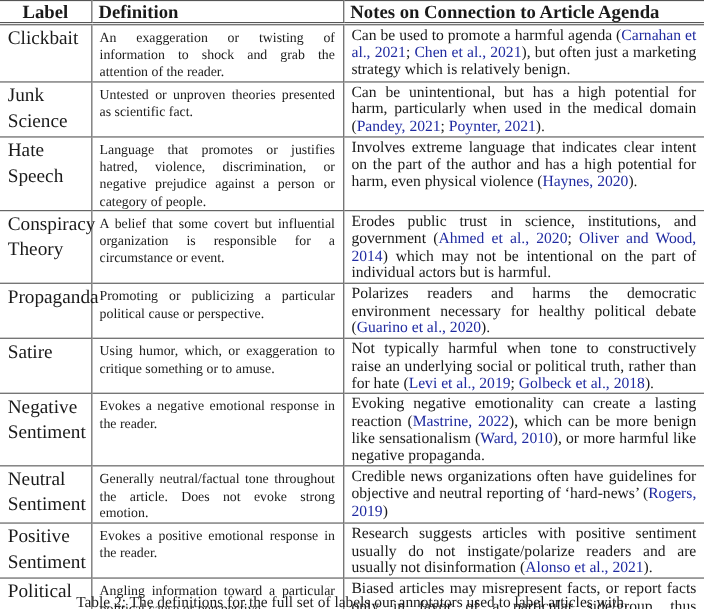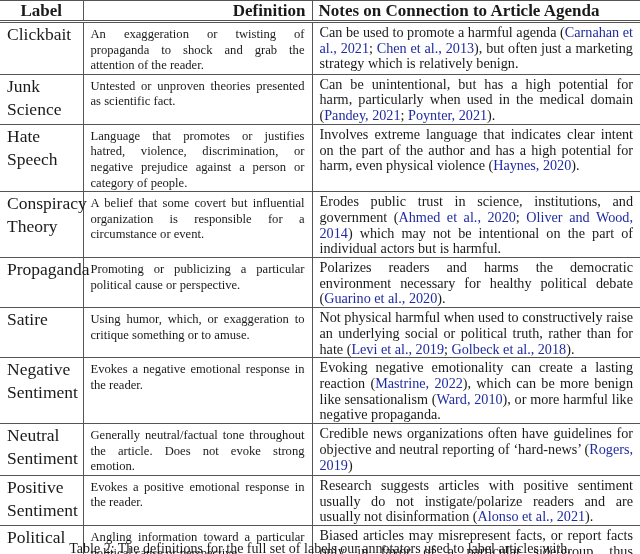--- a/index.html
+++ b/index.html
@@ -10,21 +10,21 @@
     table.defs {
       position: absolute; left: 0; top: 0; width: 640px;
       border-collapse: collapse; table-layout: fixed;
       border-top: 1.5px solid #555;
       border-bottom: 1.5px solid #555;
     }
     col.c1 { width: 83px; }
     col.c2 { width: 229px; }
     col.c3 { width: 328px; }
     th {
-      font-weight: bold; font-size: 17px; text-align: right;
+      font-weight: bold; font-size: 17px; text-align: left;
       padding: 0 6px; height: 19px; line-height: 19px;
       border-bottom: 3px double #555;
     }
     th.h1 { text-align: center; margin-left: 40px; }
     th.h3 { text-align: left; }
     td {
       vertical-align: top;
       border-top: 1px solid #555;
       padding: 1px 7px 0 7px;
       line-height: 15.6px;
@@ -58,22 +58,22 @@
   <thead>
     <tr>
       <th class="h1">Label</th>
       <th class="h2">Definition</th>
       <th class="h3">Notes on Connection to Article Agenda</th>
     </tr>
   </thead>
   <tbody id="rows">
       <tr class="r ">
         <td class="label">Clickbait</td>
-        <td class="def">An exaggeration or twisting of propaganda to shock and grab the attention of the reader.</td>
-        <td class="note"><span>Can be used to promote a harmful agenda (</span><a class="cite">Carnahan et al., 2021</a><span>; </span><a class="cite">Chen et al., 2013</a><span>), but often just a marketing strategy which is relatively benign.</span></td>
+        <td class="def">An exaggeration or twisting of information to shock and grab the attention of the reader.</td>
+        <td class="note"><span>Can be used to promote a harmful agenda (</span><a class="cite">Carnahan et al., 2021</a><span>; </span><a class="cite">Chen et al., 2021</a><span>), but often just a marketing strategy which is relatively benign.</span></td>
       </tr>
       <tr class="r ">
         <td class="label">Junk Science</td>
         <td class="def">Untested or unproven theories presented as scientific fact.</td>
         <td class="note"><span>Can be unintentional, but has a high potential for harm, particularly when used in the medical domain (</span><a class="cite">Pandey, 2021</a><span>; </span><a class="cite">Poynter, 2021</a><span>).</span></td>
       </tr>
       <tr class="r ">
         <td class="label">Hate Speech</td>
         <td class="def">Language that promotes or justifies hatred, violence, discrimination, or negative prejudice against a person or category of people.</td>
         <td class="note"><span>Involves extreme language that indicates clear intent on the part of the author and has a high potential for harm, even physical violence (</span><a class="cite">Haynes, 2020</a><span>).</span></td>
@@ -84,21 +84,21 @@
         <td class="note"><span>Erodes public trust in science, institutions, and government (</span><a class="cite">Ahmed et al., 2020</a><span>; </span><a class="cite">Oliver and Wood, 2014</a><span>) which may not be intentional on the part of individual actors but is harmful.</span></td>
       </tr>
       <tr class="r short">
         <td class="label">Propaganda</td>
         <td class="def">Promoting or publicizing a particular political cause or perspective.</td>
         <td class="note"><span>Polarizes readers and harms the democratic environment necessary for healthy political debate (</span><a class="cite">Guarino et al., 2020</a><span>).</span></td>
       </tr>
       <tr class="r ">
         <td class="label">Satire</td>
         <td class="def">Using humor, which, or exaggeration to critique something or to amuse.</td>
-        <td class="note"><span>Not physical harmful when used to constructively raise an underlying social or political truth, rather than for hate (</span><a class="cite">Levi et al., 2019</a><span>; </span><a class="cite">Golbeck et al., 2018</a><span>).</span></td>
+        <td class="note"><span>Not typically harmful when tone to constructively raise an underlying social or political truth, rather than for hate (</span><a class="cite">Levi et al., 2019</a><span>; </span><a class="cite">Golbeck et al., 2018</a><span>).</span></td>
       </tr>
       <tr class="r ">
         <td class="label">Negative Sentiment</td>
         <td class="def">Evokes a negative emotional response in the reader.</td>
         <td class="note"><span>Evoking negative emotionality can create a lasting reaction (</span><a class="cite">Mastrine, 2022</a><span>), which can be more benign like sensationalism (</span><a class="cite">Ward, 2010</a><span>), or more harmful like negative propaganda.</span></td>
       </tr>
       <tr class="r mid">
         <td class="label">Neutral Sentiment</td>
         <td class="def">Generally neutral/factual tone throughout the article. Does not evoke strong emotion.</td>
         <td class="note"><span>Credible news organizations often have guidelines for objective and neutral reporting of ‘hard-news’ (</span><a class="cite">Rogers, 2019</a><span>)</span></td>

